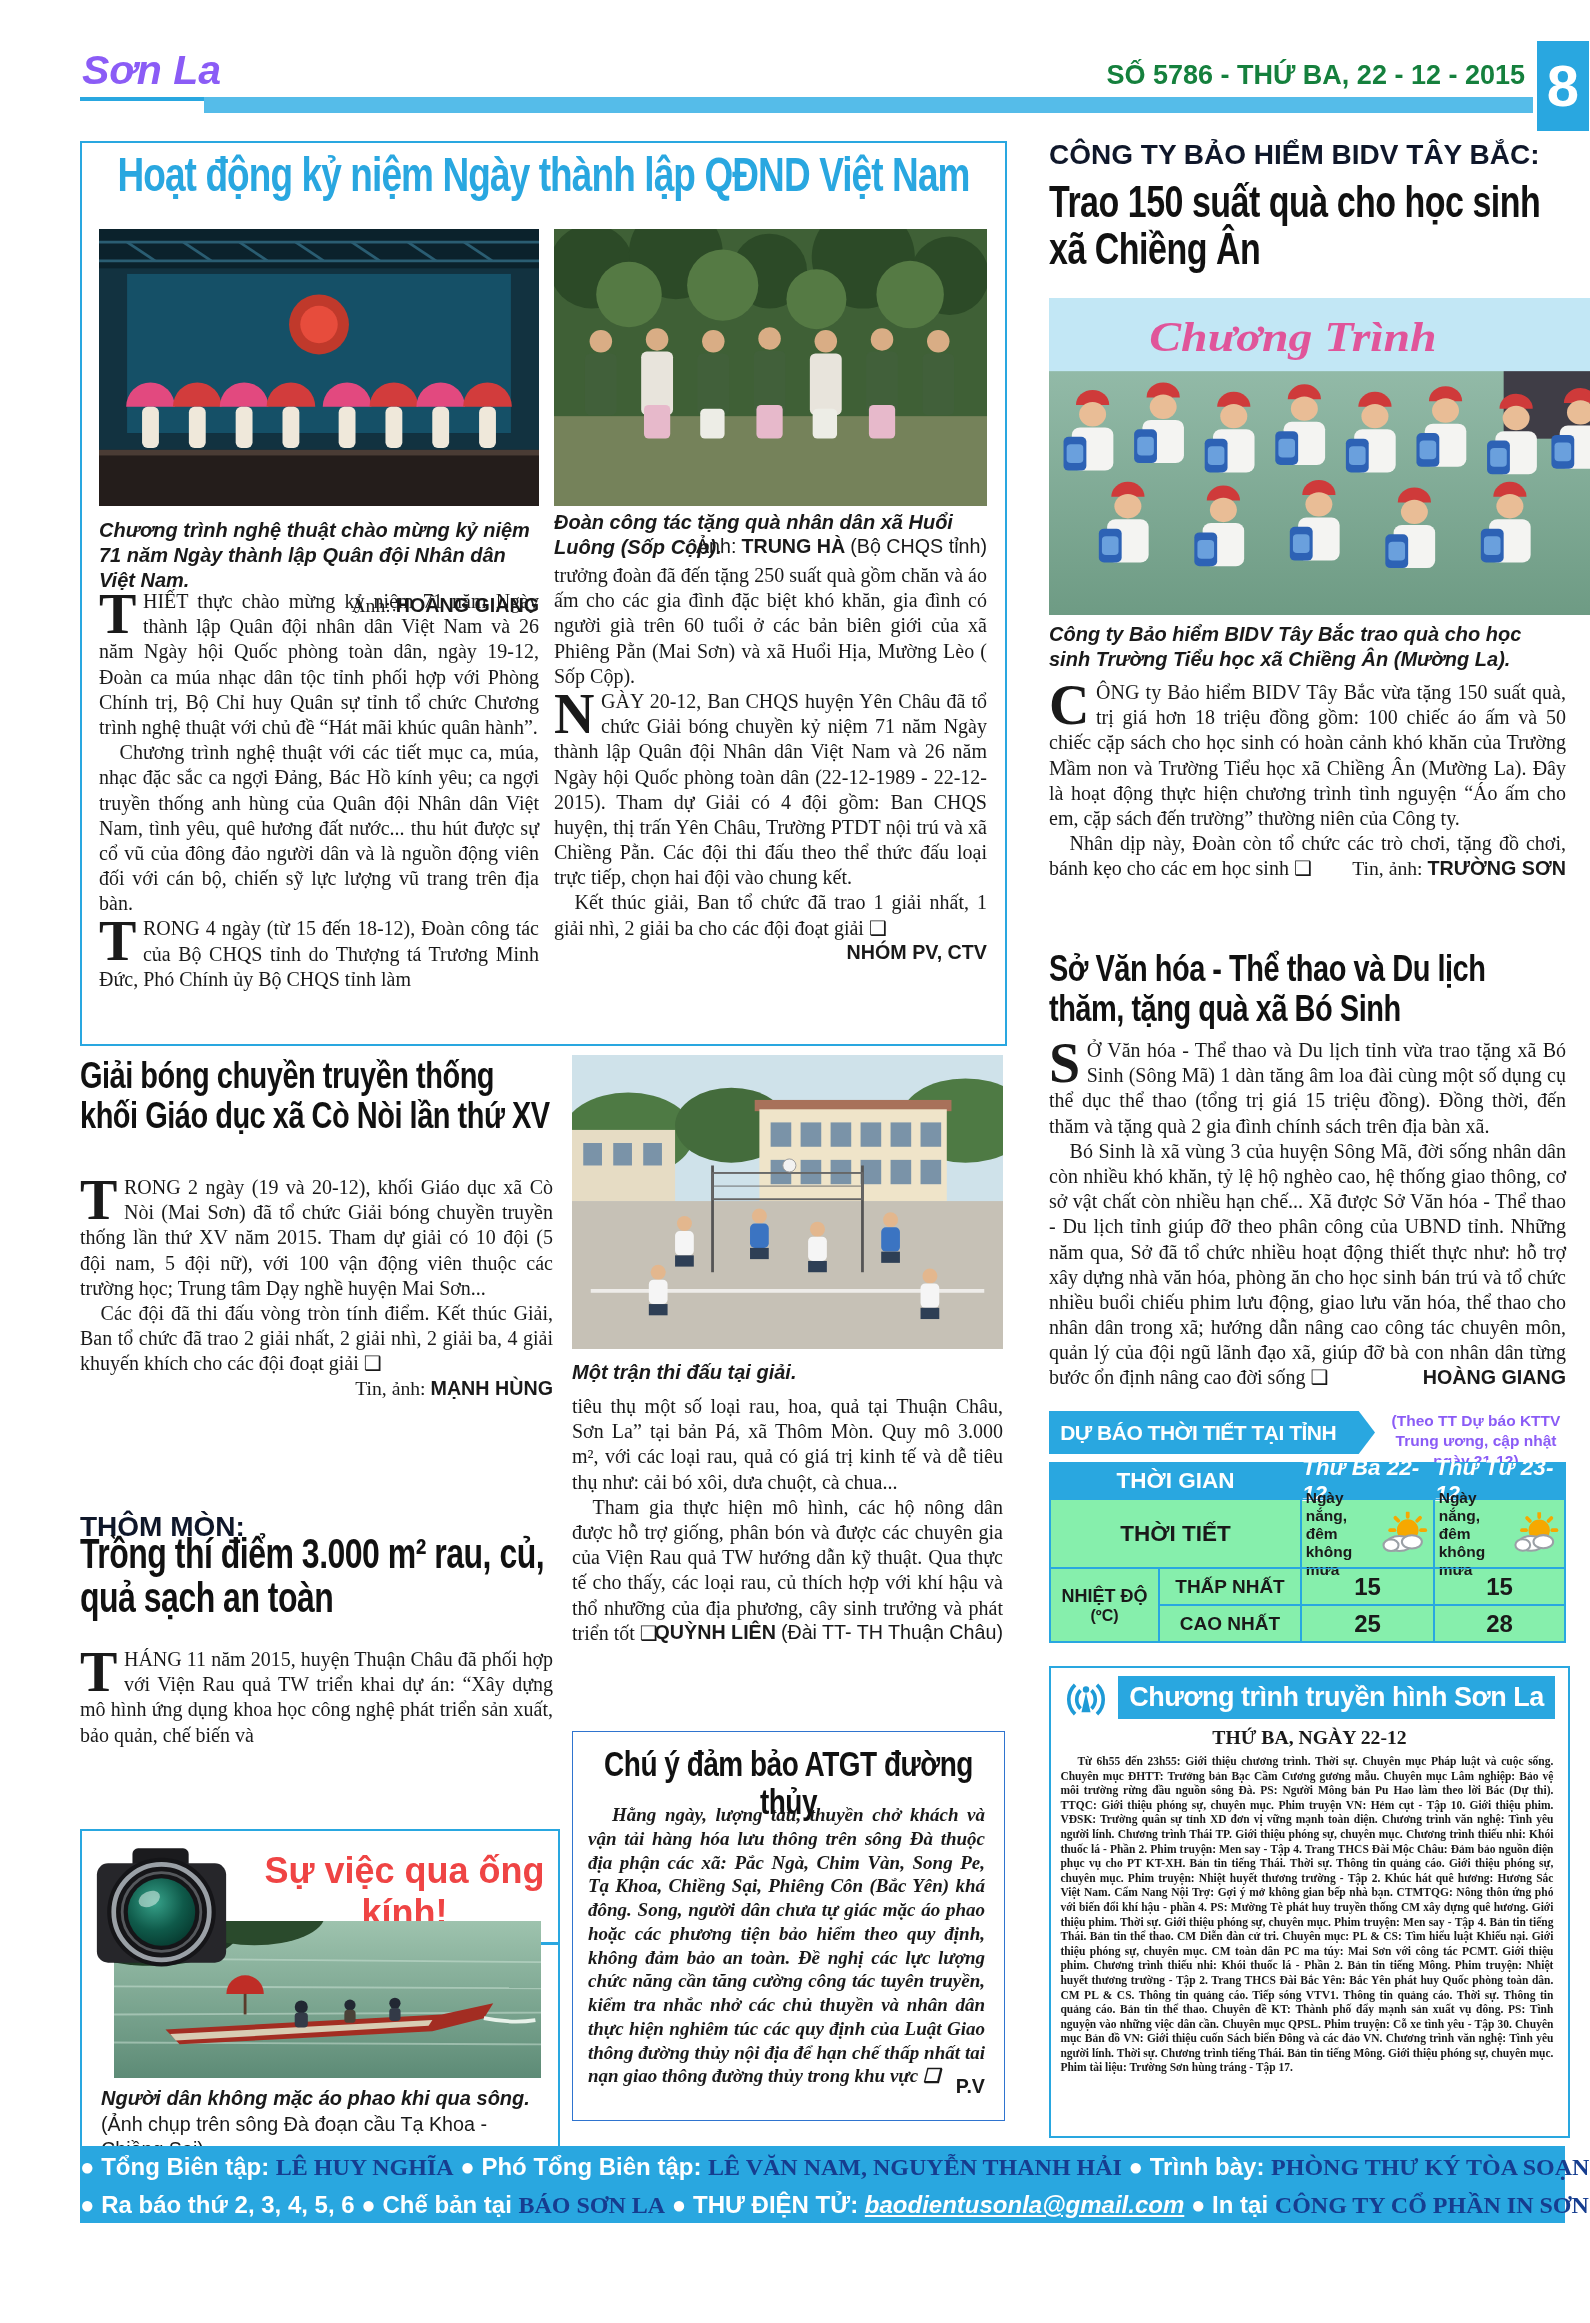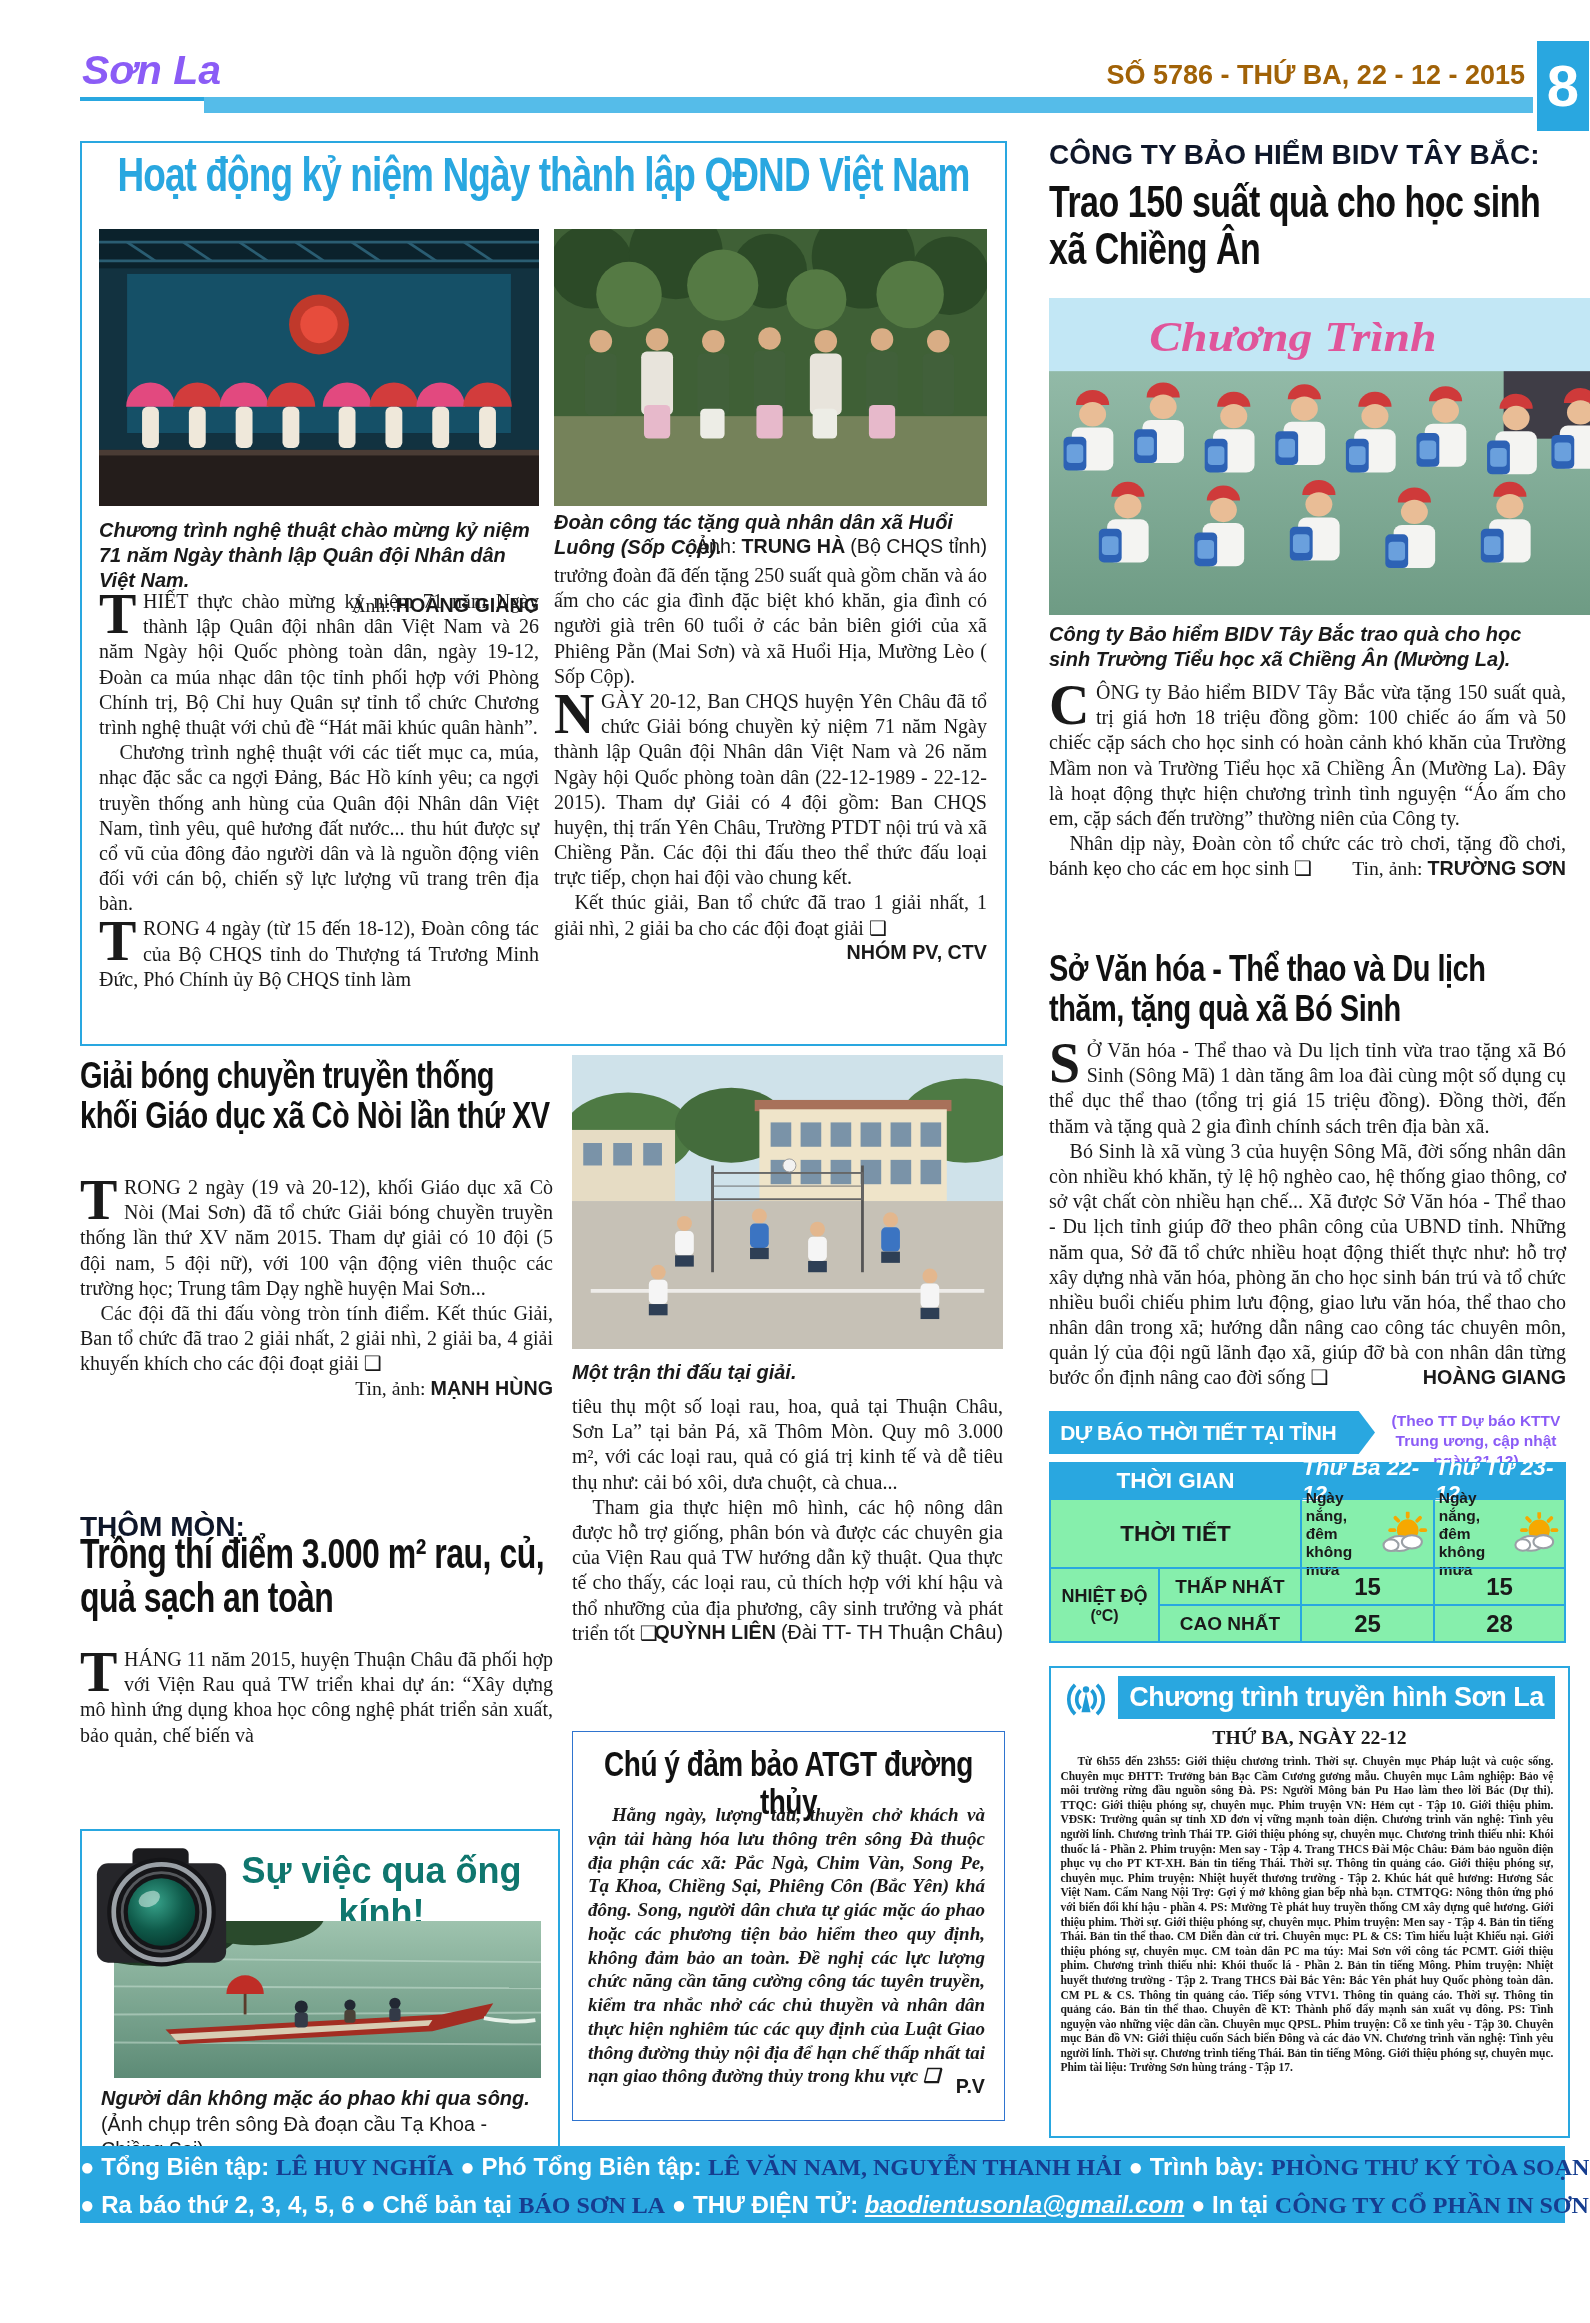--- a/index.html
+++ b/index.html
@@ -4,21 +4,21 @@
 <style>
   html,body{margin:0;padding:0;background:#888;}
   #page{position:relative;width:1591px;height:2324px;background:#ffffff;overflow:hidden;
         font-family:"Liberation Serif",serif;color:#1a1a1a;}
   .abs{position:absolute;}
   .cond{transform:scaleY(1.28);transform-origin:top center;}
   .condL{transform:scaleY(1.3);transform-origin:top left;}
   
   #brand{left:80px;top:47px;font:italic bold 41px "Liberation Sans",sans-serif;color:#8b5cf6;
          border-bottom:4.7px solid #29A7E0;padding:0 7.5px 2.8px 1.9px;}
-  #issue{right:66px;top:60px;font:bold 27px "Liberation Sans",sans-serif;color:#a16207;}
+  #issue{right:66px;top:60px;font:bold 27px "Liberation Sans",sans-serif;color:#15803d;}
   #pagebox{left:1537px;top:41px;width:52px;height:90px;background:#29A7E0;color:#fff;
            font:bold 58px "Liberation Sans",sans-serif;text-align:center;line-height:90px;}
   #topbar{left:204px;top:97px;width:1329px;height:16px;background:#55BCE9;}
   
   .bodytext p{margin:0;text-align:justify;font-size:20px;line-height:1.26;}
   .bodytext p.ind{text-indent:20.6px;}
   .dc::first-letter{float:left;font-size:56px;line-height:47px;padding:1.9px 6.6px 0 0;font-weight:bold;}
   .caption{font:italic bold 20px "Liberation Sans",sans-serif;line-height:1.26;}
   .capplain{font:19.7px "Liberation Sans",sans-serif;line-height:1.26;}
   .credit{text-align:right;font-size:19.7px;}
@@ -30,21 +30,21 @@
   
   #box-qdnd{left:80px;top:141px;width:923px;height:901px;border:2.8px solid #29A7E0;}
   #qdnd-headline{left:0;right:0;top:5.6px;text-align:center;color:#29A7E0;letter-spacing:-0.9px;
                  font:bold 37px "Liberation Sans",sans-serif;}
   
   .blackhead{font-family:"Liberation Sans",sans-serif;font-weight:bold;color:#111;
              letter-spacing:-0.5px;line-height:1.06;}
   .kicker{font:bold 28px "Liberation Sans",sans-serif;color:#0f172a;}
   
   #box-lens{left:80px;top:1829px;width:476px;height:317px;border:2.8px solid #29A7E0;}
-  #sv-title{left:145px;top:19px;width:309px;text-align:center;color:#0f766e;
+  #sv-title{left:168px;top:19px;width:309px;text-align:center;color:#ef4444;
             font:bold 36px "Liberation Sans",sans-serif;border-bottom:3.7px solid #29A7E0;padding-bottom:7.5px;}
   
   #box-atgt{left:572px;top:1731px;width:431px;height:388px;border:1.9px solid #2F74CF;}
   #atgt-body{left:15px;width:397px;top:71px;font:italic bold 19px "Liberation Serif",serif;
              line-height:1.25;text-align:justify;text-indent:24px;}
   
   #wribbon{left:1049px;top:1411px;width:326px;height:43px;background:#29A7E0;color:#fff;
            font:bold 21px "Liberation Sans",sans-serif;line-height:43px;padding-left:11.2px;
            box-sizing:border-box;letter-spacing:-0.5px;
            clip-path:polygon(0 0,95% 0,100% 50%,95% 100%,0 100%);}

